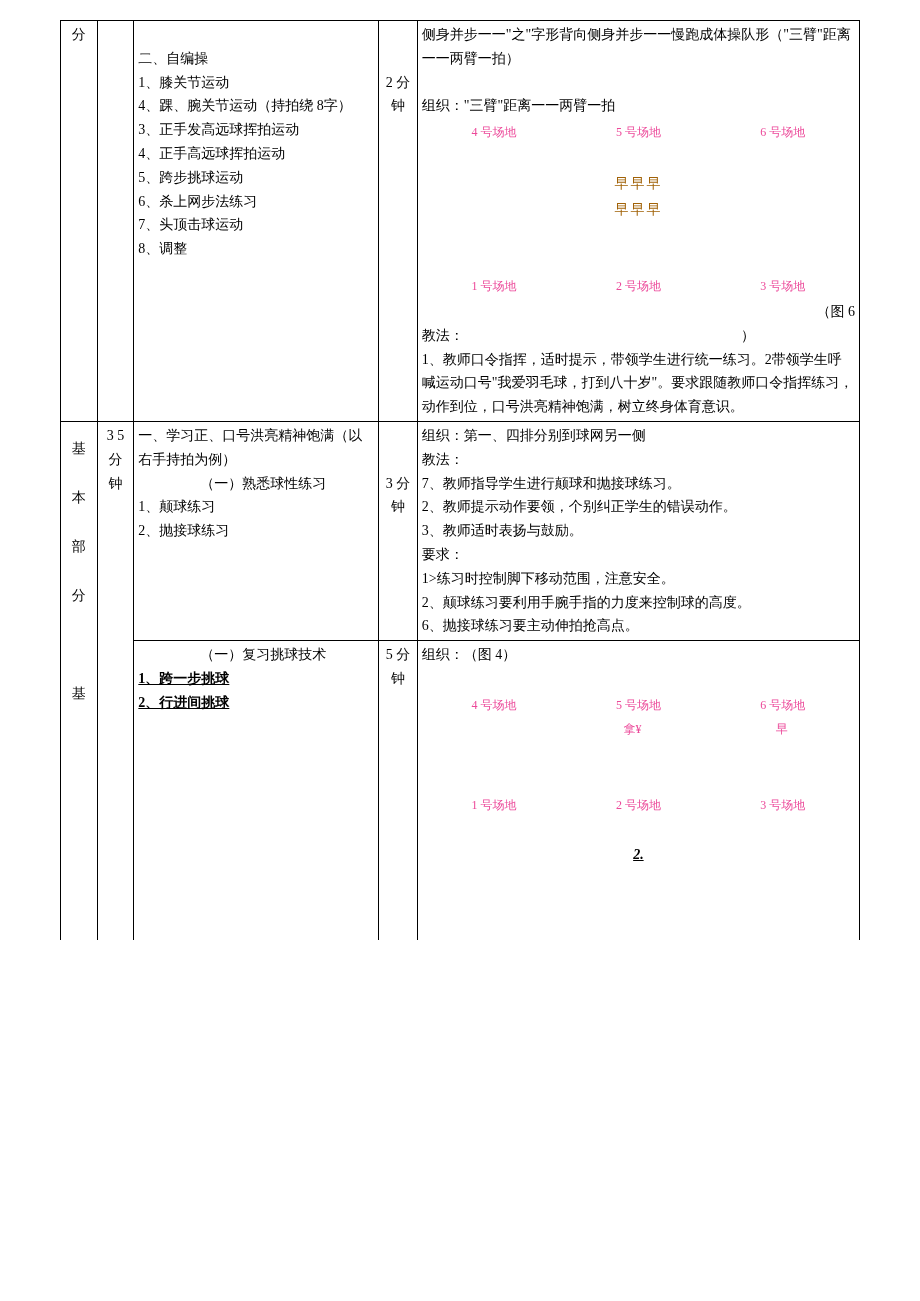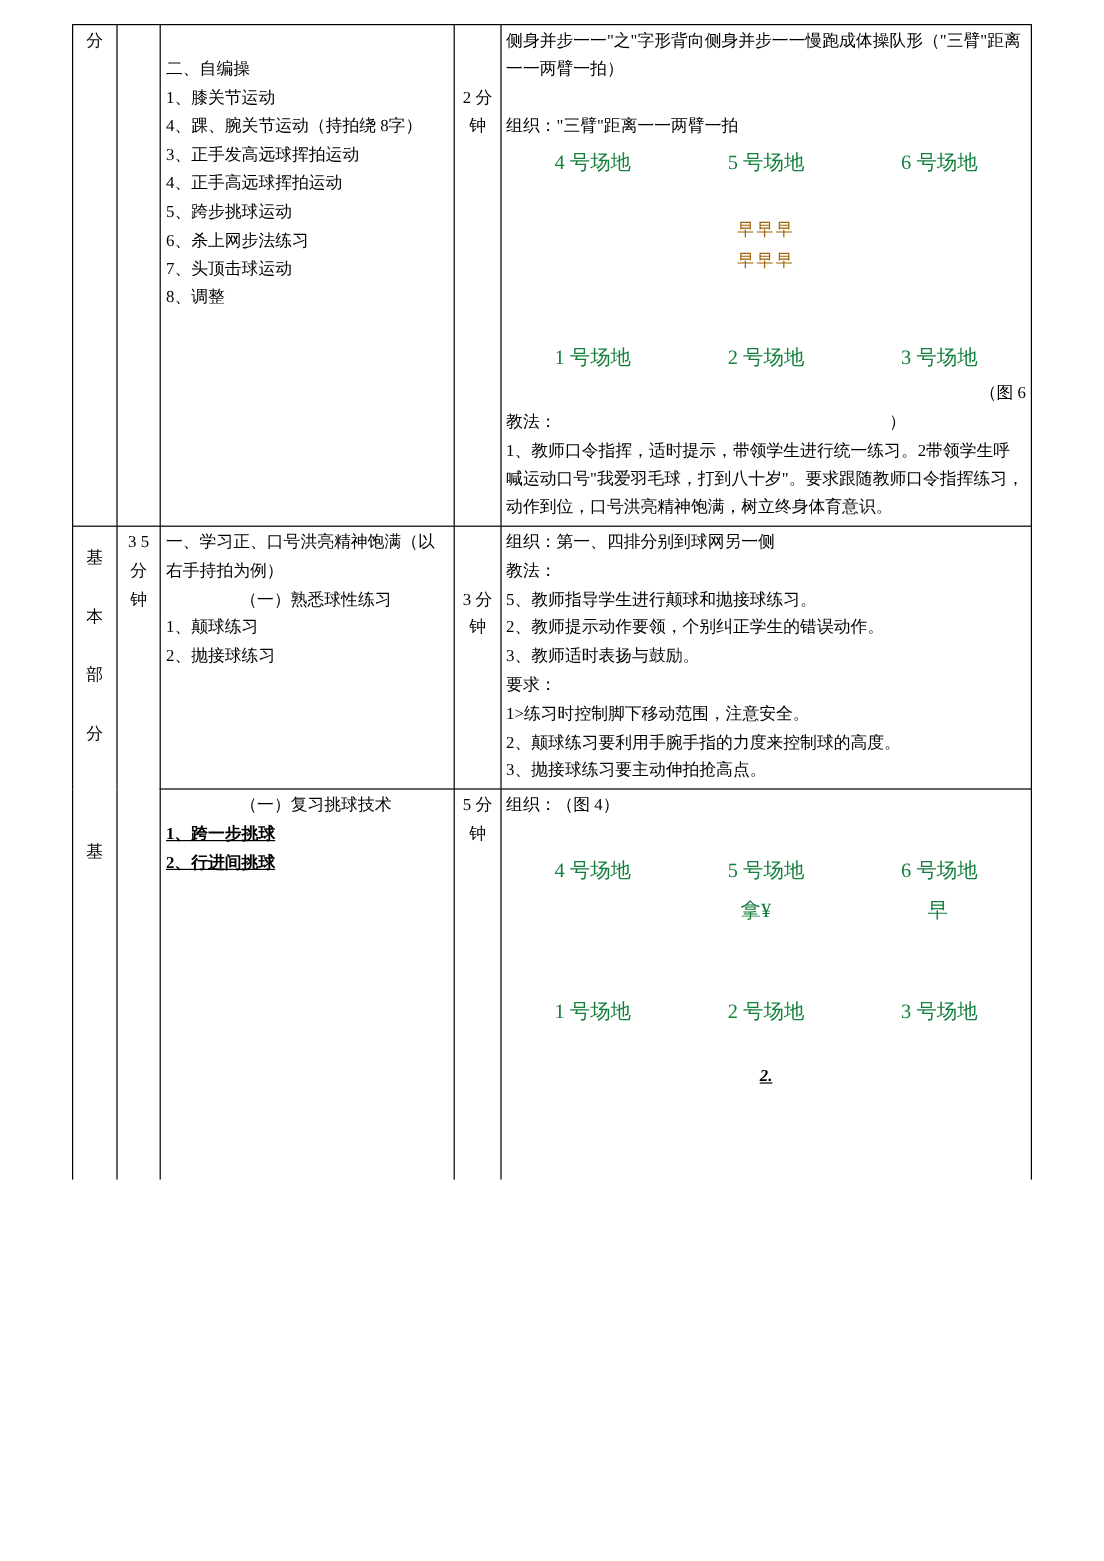--- a/index.html
+++ b/index.html
@@ -27,21 +27,21 @@
   .col4 { width: 30px; text-align: center; }
   .col5 { width: 440px; }
   .vertical-stack span { display: block; }
   .bold { font-weight: bold; text-decoration: underline; }
   .italic { font-style: italic; }
   .courts-row {
     display: flex;
     justify-content: space-around;
     margin: 4px 0;
   }
-  .court-label { color: #15803d; font-size: 17px; }
+  .court-label { color: #ec4899; font-size: 12px; }
   .symbols { text-align: center; color: #a16207; margin: 2px 0; letter-spacing: 2px; }
   .right-note { text-align: right; }
   .indent { padding-left: 1em; text-align: center; }
   .center-text { text-align: center; }
   .no-bottom { border-bottom: none !important; margin-top: 48px; }
 </style>
 </head>
 <body>
 
 <table class="main">
@@ -119,27 +119,27 @@
     <div>1、颠球练习</div>
     <div>2、抛接球练习</div>
   </td>
   <td class="col4">
     <br><br>
     <span>3 分钟</span>
   </td>
   <td class="col5">
     <div>组织：第一、四排分别到球网另一侧</div>
     <div>教法：</div>
-    <div>5、教师指导学生进行颠球和抛接球练习。</div>
+    <div>7、教师指导学生进行颠球和抛接球练习。</div>
     <div>2、教师提示动作要领，个别纠正学生的错误动作。</div>
     <div>3、教师适时表扬与鼓励。</div>
     <div>要求：</div>
     <div>1&gt;练习时控制脚下移动范围，注意安全。</div>
     <div>2、颠球练习要利用手腕手指的力度来控制球的高度。</div>
-    <div>3、抛接球练习要主动伸拍抢高点。</div>
+    <div>6、抛接球练习要主动伸拍抢高点。</div>
   </td>
 </tr>
 
 <tr>
   <td class="col3 no-bottom">
     <div class="indent">（一）复习挑球技术</div>
     <div class="bold">1、跨一步挑球</div>
     <div class="bold">2、行进间挑球</div>
   </td>
   <td class="col4 no-bottom">

